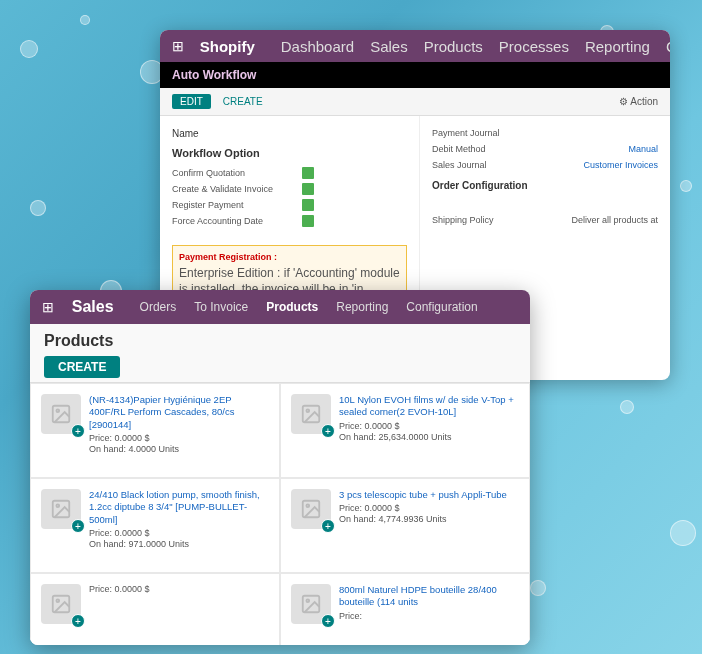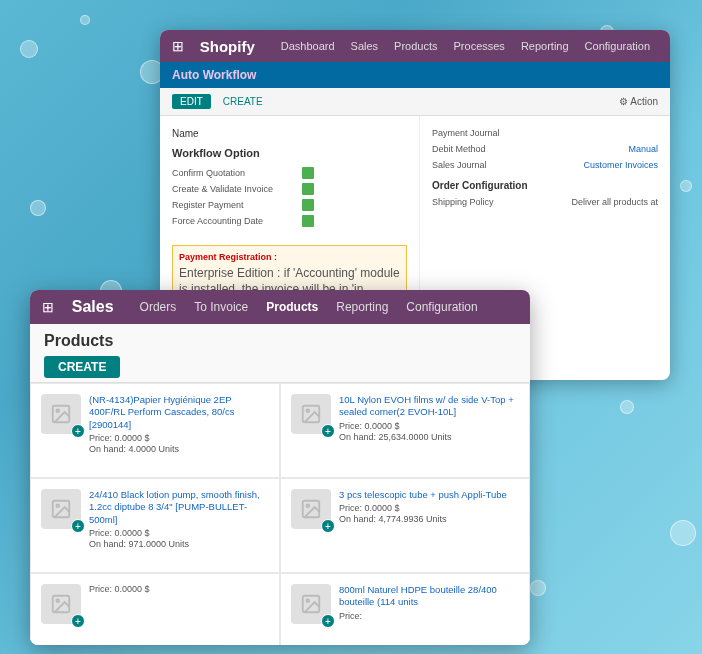--- a/index.html
+++ b/index.html
@@ -46,27 +46,27 @@
       font-size: 14px;
     }
     .shopify-topbar .brand {
       color: #fff;
       font-size: 15px;
       font-weight: bold;
       margin-right: 10px;
     }
     .shopify-topbar .nav-item {
       color: #ddd;
-      font-size: 11px;
+      font-size: 15px;
       cursor: pointer;
       text-align: center;
     }
 
     .shopify-subbar {
-      background: #0369a1;
+      background: #000000;
       height: 26px;
       display: flex;
       align-items: center;
       padding: 0 12px;
       gap: 0;
     }
     .shopify-subbar .page-title {
       color: #e8c4e8;
       font-size: 12px;
       font-weight: bold;
@@ -168,21 +168,21 @@
     }
     .payment-reg-text {
       font-size: 12px;
       color: #555;
       line-height: 1.3;
     }
     .order-config-title {
       font-size: 10px;
       color: #333;
       font-weight: bold;
-      margin-bottom: 6px;
+      margin-bottom: 24px;
     }
     .shipping-label {
       font-size: 9px;
       color: #555;
     }
     .shipping-val {
       font-size: 9px;
       color: #555;
     }
 

